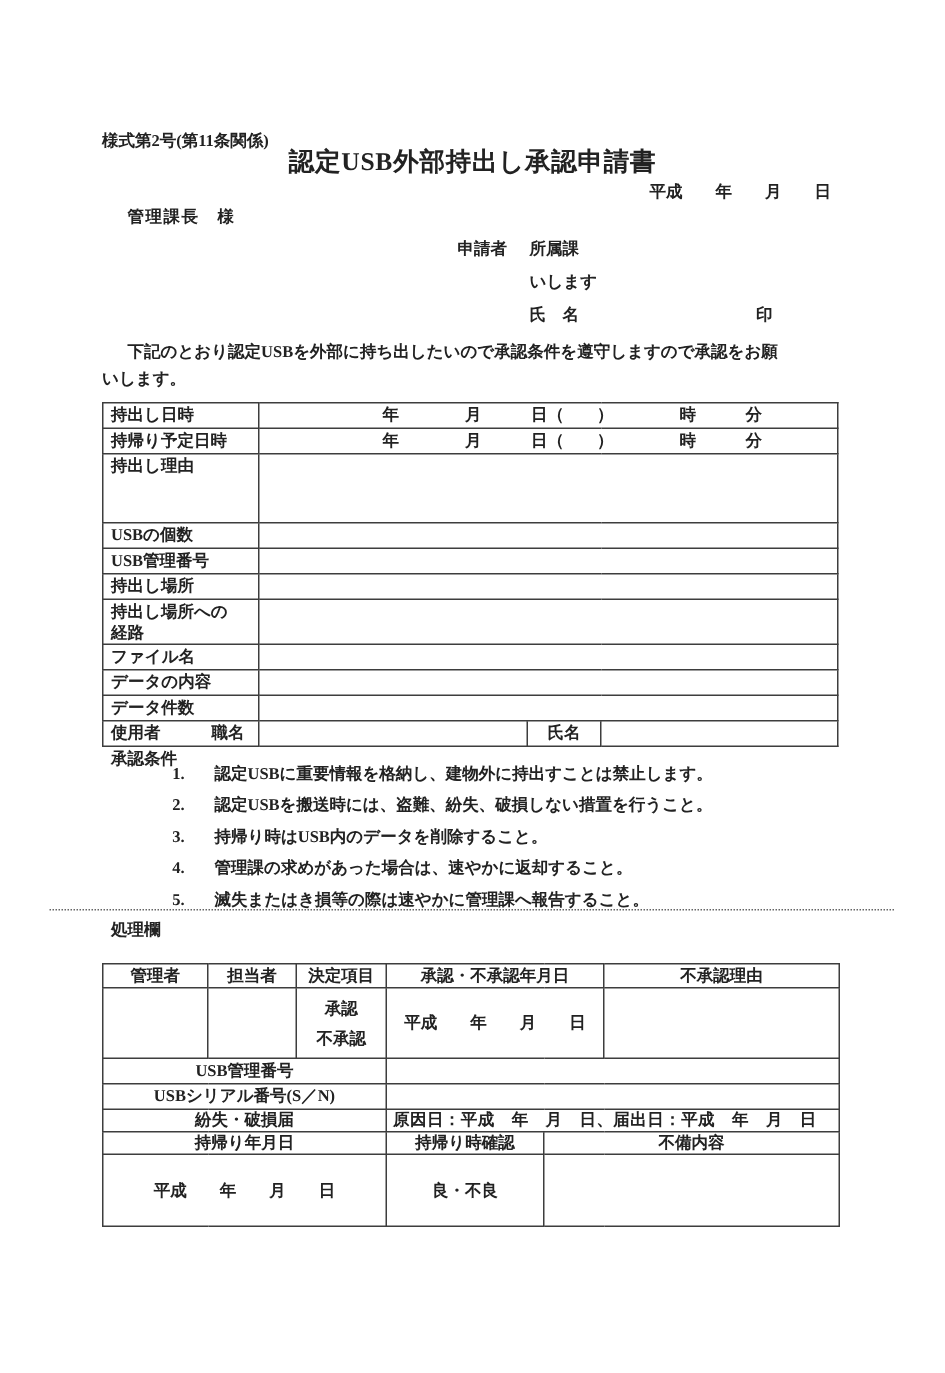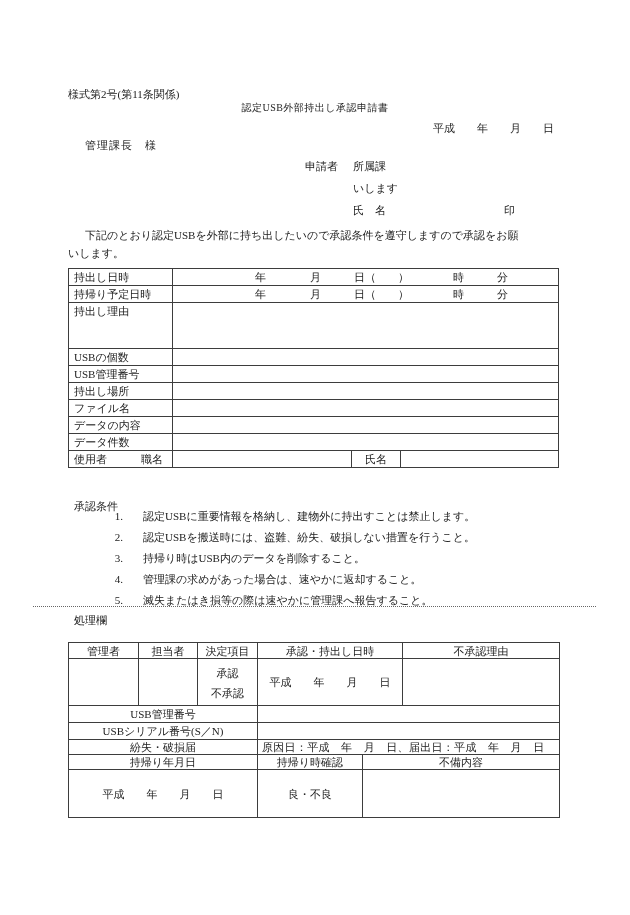--- a/index.html
+++ b/index.html
@@ -1,22 +1,22 @@
 <!DOCTYPE html>
 <html><head>
 <meta charset="utf-8">
 <style>
   html,body{margin:0;padding:0;background:#e8e8e8;}
   .page{
     position:relative;width:630px;height:915px;background:#ffffff;
     font-family:"Liberation Serif","DejaVu Serif",serif;
-    color:#222;font-size:11px;overflow:hidden;margin:0 auto;
+    color:#222;font-size:11px;overflow:hidden;margin:0 auto;font-weight:bold;
   }
   .abs{position:absolute;line-height:15px;white-space:nowrap;}
-  .title{left:0;top:100px;width:630px;text-align:center;font-size:10px;letter-spacing:.5px;}
+  .title{left:0;top:100px;width:630px;text-align:center;font-size:17px;letter-spacing:.5px;}
   .form-number{left:68px;top:87px;}
   .date-line{right:76px;top:121px;}
   .addressee{left:85px;top:138px;letter-spacing:1px;}
   .app-label{left:305px;top:159px;}
   .app-f0{left:353px;top:159px;}
   .app-f1{left:353px;top:181px;}
   .app-f2{left:353px;top:203px;}
   .seal{left:504px;top:203px;}
   .intro1{left:68px;top:228px;width:510px;text-indent:17px;}
   .intro2{left:68px;top:246px;}
@@ -91,20 +91,25 @@
     </tr>
     <tr>
       <td class="h16">USB管理番号</td>
       <td colspan="3"></td>
     </tr>
     <tr>
       <td class="h16">持出し場所</td>
       <td colspan="3"></td>
     </tr>
     <tr>
+      <td class="h28 pre top">持出し場所への
+経路</td>
+      <td colspan="3"></td>
+    </tr>
+    <tr>
       <td class="h16">ファイル名</td>
       <td colspan="3"></td>
     </tr>
     <tr>
       <td class="h16">データの内容</td>
       <td colspan="3"></td>
     </tr>
     <tr>
       <td class="h16">データ件数</td>
       <td colspan="3"></td>
@@ -157,21 +162,21 @@
         <col style="width:60px">
       <col style="width:105px">
         <col style="width:40px">
         <col style="width:157px">
     </colgroup>
     <tbody>
         <tr>
       <td class="h15 center">管理者</td>
       <td class="center">担当者</td>
       <td class="center">決定項目</td>
-      <td colspan="2" class="center">承認・持出し日時</td>
+      <td colspan="2" class="center">承認・不承認年月日</td>
       <td class="center">不承認理由</td>
     </tr>
     <tr>
       <td class="h46"></td>
       <td></td>
       <td class="decide">
         <div class="d1">承認</div>
         <div>不承認</div>
       </td>
       <td colspan="2" class="center">平成　　年　　月　　日</td>

